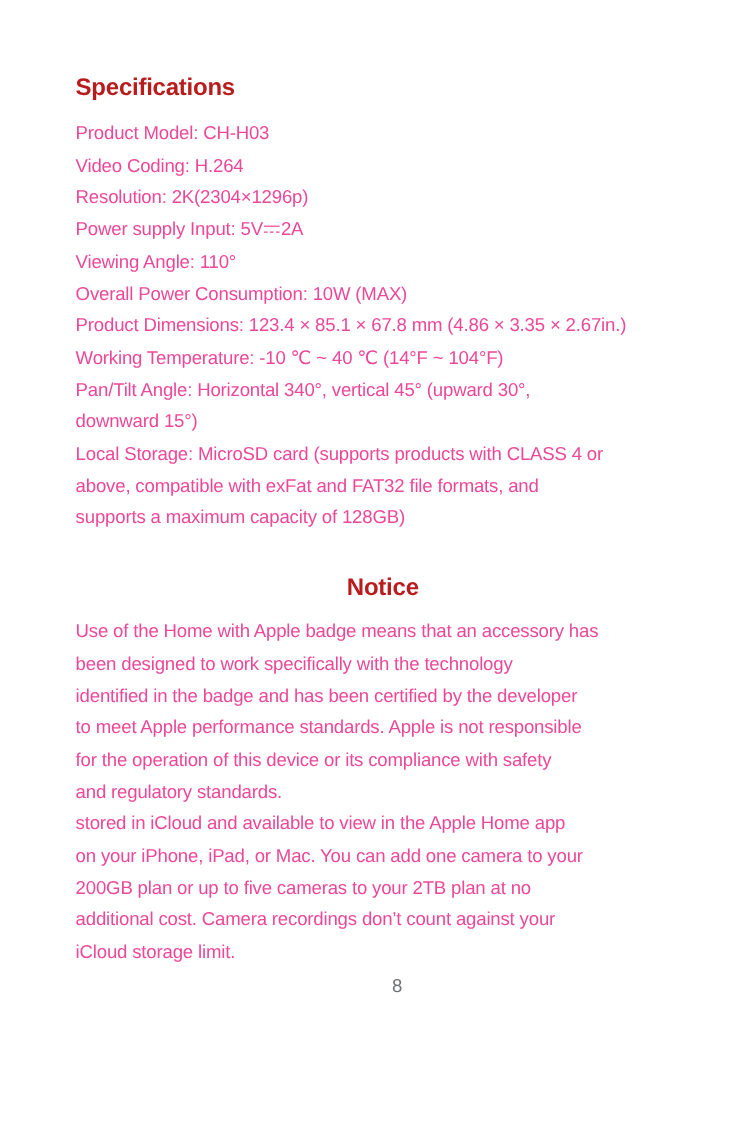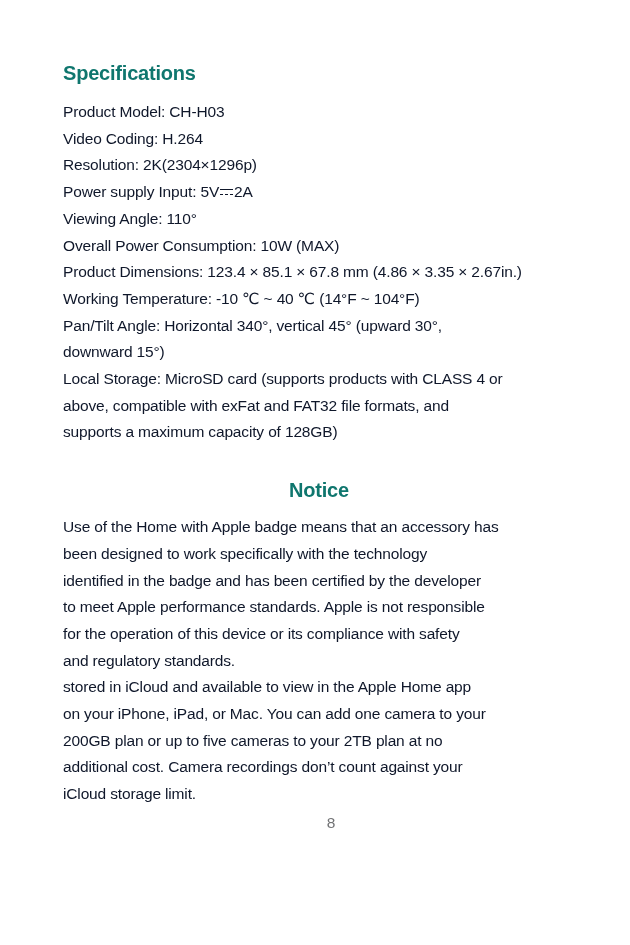--- a/index.html
+++ b/index.html
@@ -19,30 +19,30 @@
     position: absolute;
     top: 0;
     left: 63px;
     right: 55px;
   }
   h1.section-heading, h2.section-heading {
     margin: 0;
     font-size: 20px;
     line-height: 28px;
     font-weight: 700;
-    color: #0f766e;
+    color: #b91c1c;
     letter-spacing: -0.2px;
   }
   h1.section-heading { margin-top: 59px; margin-bottom: 12px; }
   h2.section-heading { margin-top: 30px; margin-bottom: 10px; text-align: center; }
   .lines { margin: 0; }
   .lines .line {
     font-size: 15.5px;
     line-height: 26.7px;
-    color: #0f172a;
+    color: #ec4899;
     letter-spacing: -0.15px;
     white-space: nowrap;
   }
   
   .dc-icon {
     display: inline-block;
     position: relative;
     width: 13px;
     height: 11px;
     top: 1px;

